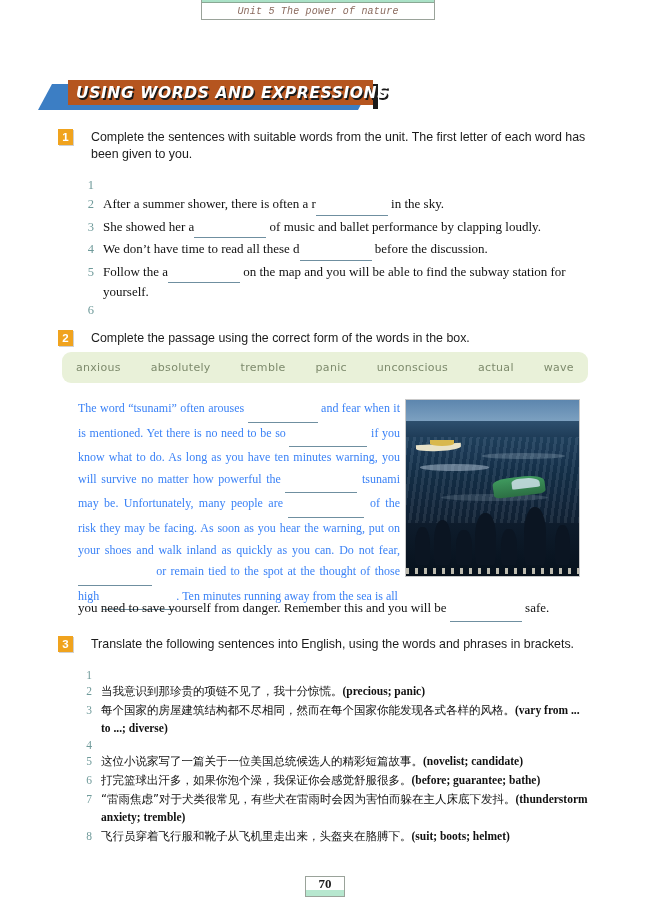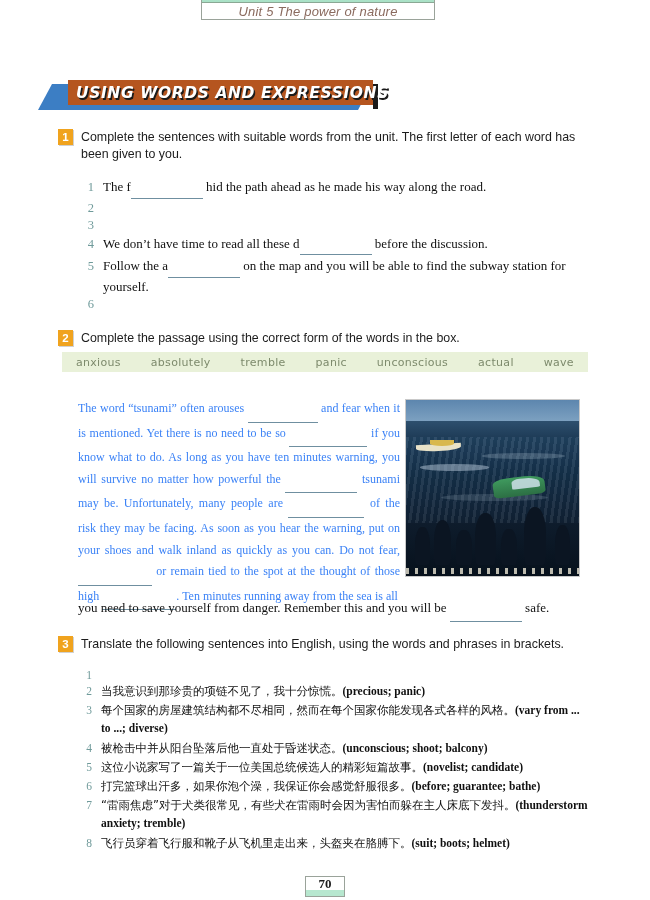--- a/index.html
+++ b/index.html
@@ -17,21 +17,21 @@
     background-image:
       radial-gradient(circle at 12% 40%, rgba(255,255,255,.75) 0 1.2px, transparent 1.6px),
       radial-gradient(circle at 34% 70%, rgba(255,255,255,.6) 0 1px, transparent 1.4px),
       radial-gradient(circle at 58% 30%, rgba(110,160,130,.5) 0 1px, transparent 1.4px),
       radial-gradient(circle at 77% 62%, rgba(255,255,255,.7) 0 1.1px, transparent 1.5px),
       radial-gradient(circle at 91% 28%, rgba(120,170,140,.45) 0 1px, transparent 1.3px),
       linear-gradient(#bdead4,#a9e1c6);
     border-bottom:1px solid #8aa894;}
   .runhead-text{position:absolute;left:0;top:20px;width:100%;height:17px;
     line-height:17px;text-align:center;
-    font-family:Liberation Sans, sans-serif;font-style:italic;font-size:13px;
+    font-family:Liberation Mono, monospace;font-style:italic;font-size:10px;
     color:#8a6a5e;letter-spacing:.2px;white-space:nowrap;}
 
   
   .banner{position:absolute;left:38px;top:80px;width:338px;height:30px;}
   .banner-shadowblue{position:absolute;left:0;top:4px;width:334px;height:26px;
     background:#3c7ec4;
     clip-path:polygon(14px 0,334px 0,320px 26px,0 26px);}
   .banner-block{position:absolute;left:30px;top:0;width:305px;height:25px;
     background:#b5551f;}
   .banner-block::after{content:"";position:absolute;right:-5px;top:4px;
@@ -42,34 +42,34 @@
     font-size:15.5px;letter-spacing:.6px;color:#ffffff;white-space:nowrap;
     text-shadow:1.5px 1.5px 0 #1b1b1b;}
 
   
   .ex{position:absolute;left:58px;}
   .ex-num{display:inline-block;width:15px;height:16px;line-height:16px;
     background:#f0a31e;color:#ffffff;font-weight:bold;font-size:11.5px;
     text-align:center;vertical-align:top;margin-right:8px;
     box-shadow:1px 1px 0 rgba(0,0,0,.18);}
   .ex-text{display:inline-block;font-size:12.4px;color:#1c1c1c;
-    line-height:17px;vertical-align:top;}
+    line-height:17px;vertical-align:top;margin-left:10px;}
 
   
   .slist{position:absolute;font-family:"Liberation Serif", serif;}
   .srow{display:flex;align-items:baseline;margin-bottom:2px;}
   .snum{width:16px;flex:none;text-align:right;margin-right:9px;
     color:#6f9a9a;font-size:12.5px;}
   .sbody{font-size:13px;color:#101010;line-height:17.5px;}
   .blank{display:inline-block;border-bottom:1px solid #6f8fa0;
     vertical-align:-2px;}
 
   
-  .wordbox{position:absolute;left:62px;top:352px;width:526px;height:20px;
-    background:#e9f1d9;border-radius:0;text-align:right;}
+  .wordbox{position:absolute;left:62px;top:352px;width:526px;height:31px;
+    background:#e9f1d9;border-radius:9px;text-align:right;}
   .wordbox-inner{display:flex;align-items:center;height:100%;
     padding:0 14px;box-sizing:border-box;justify-content:space-between;}
   .wordbox-inner span{font-family:"DejaVu Sans", sans-serif;font-size:11px;
     color:#7d8a6c;letter-spacing:.3px;}
 
   
   .passage{position:absolute;left:78px;top:398px;width:322px;
     font-family:"Liberation Serif", serif;font-size:12px;color:#3b82f6;
     line-height:21.6px;text-align:justify;}
   .passage-tail{position:absolute;left:78px;top:597px;width:510px;
@@ -138,27 +138,28 @@
   <div class="banner-text">USING WORDS AND EXPRESSIONS</div>
 </div>
 
 <div class="ex" style="top:129px;width:532px;">
   <span class="ex-num">1</span><span class="ex-text" style="width:497px;">Complete the sentences with suitable words from the unit. The first letter of each word has been given to you.</span>
 </div>
 
 <div class="slist" id="ex1-list" style="left:78px;top:178px;width:505px;">
     <div class="srow">
       <div class="snum">1</div>
-      <div class="sbody">The f<span class="blank" style="width: 72px;">&nbsp;</span> hid the path ahead as he made his way along the road.</div>
     </div>
     <div class="srow">
       <div class="snum">2</div>
+      <div class="sbody">After a summer shower, there is often a r<span class="blank" style="width: 72px;">&nbsp;</span> in the sky.</div>
     </div>
     <div class="srow">
       <div class="snum">3</div>
+      <div class="sbody">She showed her a<span class="blank" style="width: 72px;">&nbsp;</span> of music and ballet performance by clapping loudly.</div>
     </div>
     <div class="srow">
       <div class="snum">4</div>
       <div class="sbody">We don’t have time to read all these d<span class="blank" style="width: 72px;">&nbsp;</span> before the discussion.</div>
     </div>
     <div class="srow">
       <div class="snum">5</div>
       <div class="sbody">Follow the a<span class="blank" style="width: 72px;">&nbsp;</span> on the map and you will be able to find the subway station for yourself.</div>
     </div>
     <div class="srow">
@@ -219,21 +220,20 @@
     <div class="trow">
       <div class="tnum">2</div>
       <div class="tbody"><span class="cn">当我意识到那珍贵的项链不见了，我十分惊慌。</span><span class="en">(precious; panic)</span></div>
     </div>
     <div class="trow">
       <div class="tnum">3</div>
       <div class="tbody"><span class="cn">每个国家的房屋建筑结构都不尽相同，然而在每个国家你能发现各式各样的风格。</span><span class="en">(vary from ... to ...; diverse)</span></div>
     </div>
     <div class="trow">
       <div class="tnum">4</div>
-      <div class="tbody"><span class="cn">被枪击中并从阳台坠落后他一直处于昏迷状态。</span><span class="en">(unconscious; shoot; balcony)</span></div>
     </div>
     <div class="trow">
       <div class="tnum">5</div>
       <div class="tbody"><span class="cn">这位小说家写了一篇关于一位美国总统候选人的精彩短篇故事。</span><span class="en">(novelist; candidate)</span></div>
     </div>
     <div class="trow">
       <div class="tnum">6</div>
       <div class="tbody"><span class="cn">打完篮球出汗多，如果你泡个澡，我保证你会感觉舒服很多。</span><span class="en">(before; guarantee; bathe)</span></div>
     </div>
     <div class="trow">

